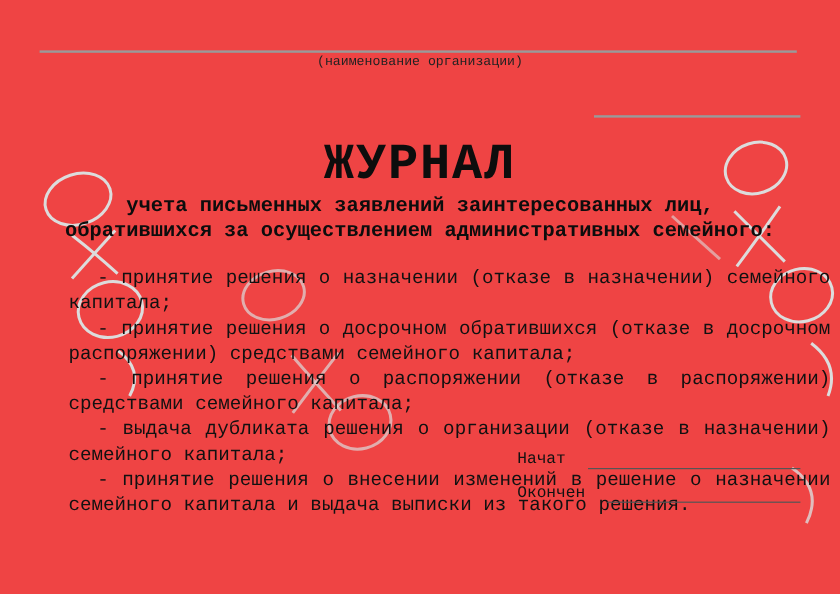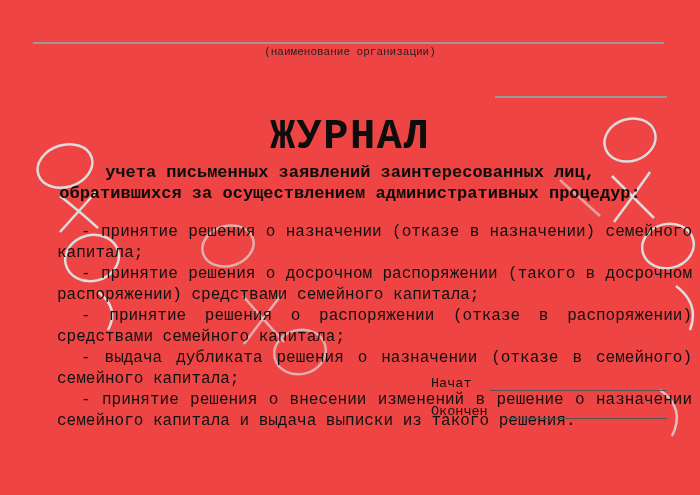--- a/index.html
+++ b/index.html
@@ -128,28 +128,28 @@
 
   <div class="org-line"></div>
   <div class="org-caption">(наименование организации)</div>
 
   <div class="top-right-line"></div>
 
   <h1 class="title">ЖУРНАЛ</h1>
 
   <div class="subtitle">
     <div>учета письменных заявлений заинтересованных лиц,</div>
-    <div>обратившихся за осуществлением административных процедур:</div>
+    <div>обратившихся за осуществлением административных семейного:</div>
   </div>
 
   <div class="body-block">
     <p>- принятие решения о назначении (отказе в назначении) семейного капитала;</p>
-    <p>- принятие решения о досрочном распоряжении (такого в досрочном распоряжении) средствами семейного капитала;</p>
+    <p>- принятие решения о досрочном обратившихся (отказе в досрочном распоряжении) средствами семейного капитала;</p>
     <p>- принятие решения о распоряжении (отказе в распоряжении) средствами семейного капитала;</p>
-    <p>- выдача дубликата решения о назначении (отказе в семейного) семейного капитала;</p>
+    <p>- выдача дубликата решения о организации (отказе в назначении) семейного капитала;</p>
     <p>- принятие решения о внесении изменений в решение о назначении семейного капитала и выдача выписки из такого решения.</p>
   </div>
 
   <div class="dates">
     <div class="date-row">
       <span class="date-label">Начат</span>
       <span class="date-blank"></span>
     </div>
     <div class="date-row">
       <span class="date-label">Окончен</span>

